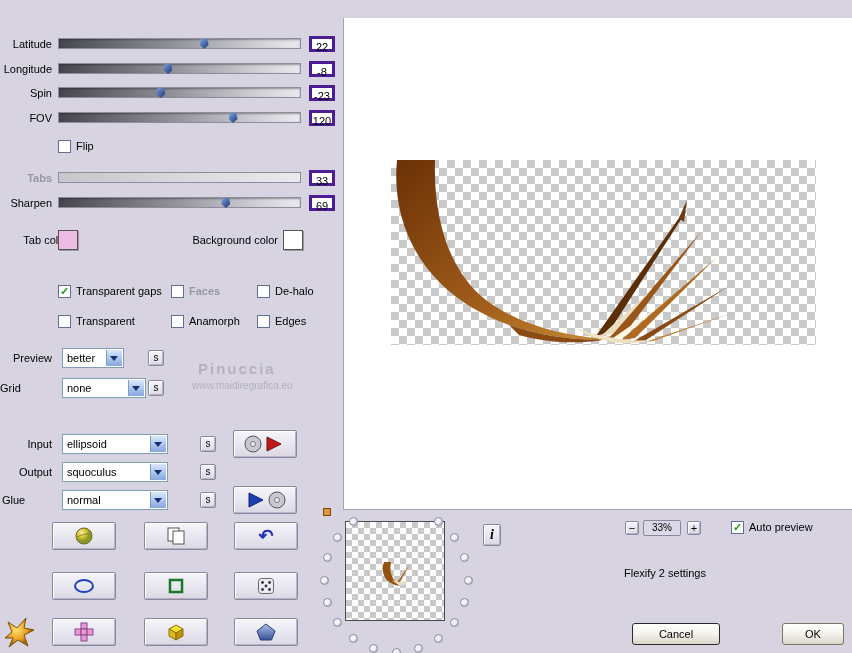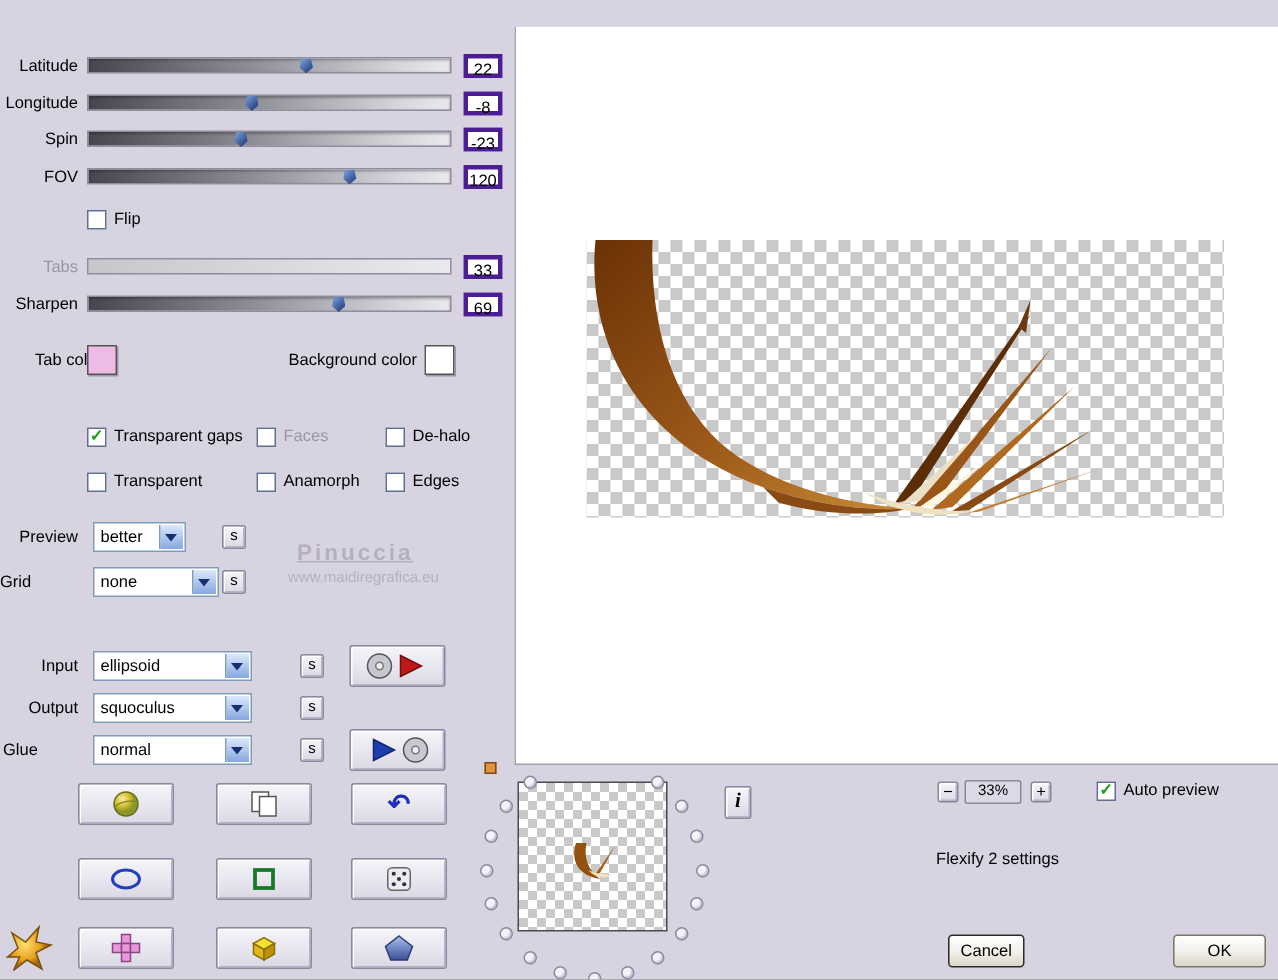--- a/index.html
+++ b/index.html
@@ -7,21 +7,21 @@
   #win{position:relative;width:852px;height:653px;background:#d7d3e0;overflow:hidden;font-size:11px;color:#000;}
   .abs{position:absolute;}
   
   #titlebar{left:0;top:0;width:852px;height:18px;background:linear-gradient(180deg,#3f7bea 0%,#2258c8 55%,#1440a4 100%);color:#fff;font-weight:bold;font-size:12px;line-height:18px;padding-left:6px;box-sizing:border-box;}
   
   #preview-pane{left:343px;top:18px;width:509px;height:492px;background:#ffffff;border-left:1px solid #a5a2b0;border-bottom:1px solid #a5a2b0;box-sizing:border-box;}
   .checker{background-image:conic-gradient(#c9c9c9 25%,#ffffff 0 50%,#c9c9c9 0 75%,#ffffff 0);background-size:16px 16px;}
   #main-checker{left:47px;top:142px;width:425px;height:185px;}
   
   .slabel{width:52px;text-align:right;line-height:12px;}
-  .dim{color:#9a96a6;}
+  .dim{color:#9a96a6;font-weight:bold;}
   .track{height:11px;width:243px;background:linear-gradient(to right,#46464e,#8d8d96 45%,#d4d4da 85%,#e9e9ee);border:1px solid #8f8c9c;box-shadow:inset 0 1px 2px rgba(0,0,0,.35);box-sizing:border-box;}
   .track.disabled{background:linear-gradient(to right,#c6c6cc,#e9e9ee);box-shadow:none;}
   .thumb{position:absolute;top:0;width:9px;height:10px;background:linear-gradient(135deg,#7fa5e0,#16306e);clip-path:polygon(50% 100%,0 60%,15% 0,85% 0,100% 60%);}
   .valbox{width:26px;height:16px;background:#fff;border:3px solid #4c1d95;text-align:center;line-height:16px;box-sizing:border-box;}
   
   .cb{width:13px;height:13px;background:#fff;border:1px solid #5f6f94;box-sizing:border-box;text-align:center;line-height:10px;font-size:11px;font-weight:bold;color:#18a018;}
   .cblabel{line-height:13px;}
   
   .swatch{width:20px;height:20px;border:1px solid #555;box-sizing:border-box;background:#fff;box-shadow:1px 1px 0 #9a97a8;}
   
@@ -33,21 +33,21 @@
   .sbtn{width:16px;height:16px;font-size:10px;line-height:14px;}
   .gridbtn{width:64px;height:28px;}
   
   .xpbtn{background:linear-gradient(#ffffff,#f1f0e9 55%,#d9d6c8);border:1px solid #7a7668;border-radius:3px;text-align:center;line-height:20px;box-sizing:border-box;}
   .defaultbtn{border:1px solid #2a2a2a;}
   
   .ringdot{position:absolute;width:9px;height:9px;border-radius:50%;background:#f5f3f9;border:1px solid #8a87a0;box-shadow:inset -1px -1px 1px #c2bfd1;box-sizing:border-box;}
   #glue-handle{width:8px;height:8px;background:#e2923a;border:1px solid #7a4a10;box-sizing:border-box;}
   #thumb-frame{width:100px;height:100px;border:1px solid #4a4a55;box-sizing:border-box;background-size:12px 12px;}
   
-  .wm1{font-size:15px;letter-spacing:2px;color:#b5b0bd;font-weight:bold;text-decoration:underline;}
+  .wm1{font-size:15px;letter-spacing:2px;color:#b5b0bd;font-weight:bold;}
   .wm2{font-size:10px;color:#b5b0bd;}
   
   .undo-glyph{font-size:18px;font-weight:bold;color:#2030b8;line-height:18px;}
   #zoom-value{width:38px;height:16px;border:1px solid #8a87a0;border-radius:2px;background:#dcd9e6;text-align:center;line-height:14px;font-size:10px;box-sizing:border-box;}
   .zbtn{width:14px;height:14px;font-size:11px;line-height:11px;}
   #info-btn{width:18px;height:22px;font-family:"Liberation Serif",serif;font-weight:bold;font-style:italic;font-size:14px;}
 </style>
 </head>
 <body>
 
@@ -302,21 +302,21 @@
     </div>
   <div id="zoom-value" class="abs" style="left:643px;top:520px">33%</div>
   <div class="abs bevel zbtn" style="left:687px;top:521px">
       <span>+</span>
     </div>
   <div class="abs cb" style="left:731px;top:521px"><span>✓</span></div>
   <span class="abs cblabel" style="left:749px;top:521px">Auto preview</span>
 
   <div class="abs" style="left:595px;top:567px;width:140px;text-align:center">Flexify 2 settings</div>
 
-  <div class="abs xpbtn defaultbtn" style="left:632px;top:623px;width:51px;height:22px">Cancel</div>
+  <div class="abs xpbtn defaultbtn" style="left:632px;top:623px;width:88px;height:22px">Cancel</div>
   <div class="abs xpbtn" style="left:782px;top:623px;width:62px;height:22px">OK</div>
 
 <div class="ringdot" style="left: 463.5px; top: 575.5px;"></div>
     <div class="ringdot" style="left: 459.976px; top: 597.749px;"></div>
     <div class="ringdot" style="left: 449.749px; top: 617.821px;"></div>
     <div class="ringdot" style="left: 433.821px; top: 633.749px;"></div>
     <div class="ringdot" style="left: 413.749px; top: 643.976px;"></div>
     <div class="ringdot" style="left: 391.5px; top: 647.5px;"></div>
     <div class="ringdot" style="left: 369.251px; top: 643.976px;"></div>
     <div class="ringdot" style="left: 349.179px; top: 633.749px;"></div>

